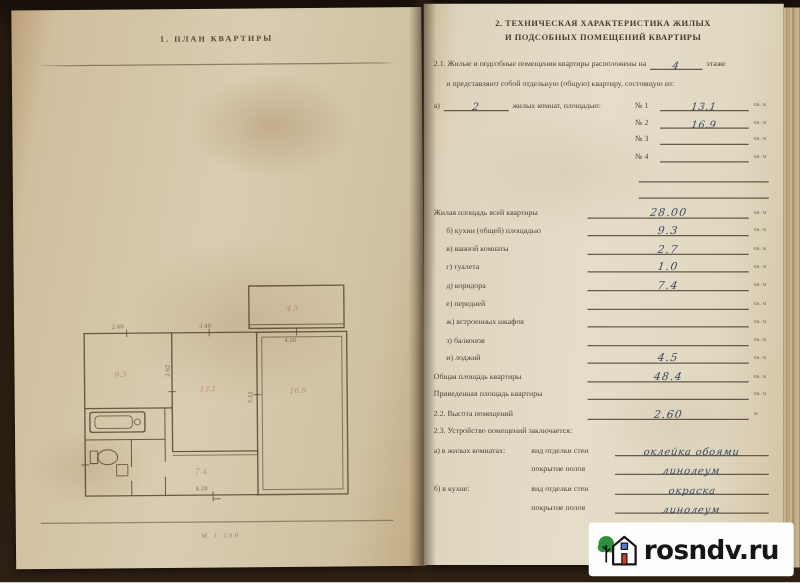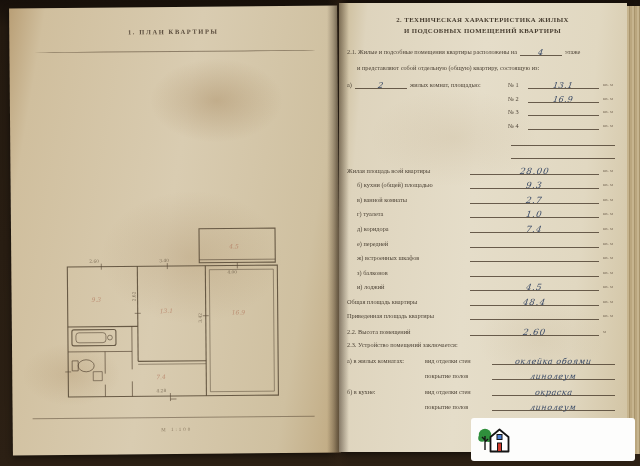--- a/index.html
+++ b/index.html
@@ -334,14 +334,15 @@
   <div class="watermark">
     <svg width="34" height="34" viewBox="0 0 34 34">
       <circle cx="8" cy="12" r="6.2" fill="#2f8f3c"></circle>
       <circle cx="5" cy="15" r="3.8" fill="#2f8f3c"></circle>
       <circle cx="11.5" cy="15.5" r="3.5" fill="#2f8f3c"></circle>
       <path d="M8 13 V27 M8 17 L5 14 M8 19 L11 16" stroke="#151515" stroke-width="1.4" fill="none"></path>
       <path d="M13.5 14 L22.5 6.5 L31.5 14 V28.5 H13.5 Z" fill="#ffffff" stroke="#151515" stroke-width="1.8" stroke-linejoin="round"></path>
       <rect x="20" y="11.5" width="5" height="5" fill="#4f7fd0" stroke="#151515" stroke-width="1"></rect>
       <rect x="20.5" y="20" width="4" height="8.5" fill="#d23a2e" stroke="#151515" stroke-width="1"></rect>
     </svg>
+    <span class="wm-text">rosndv.ru</span>
   </div>
 </div>
 
 </body></html>

